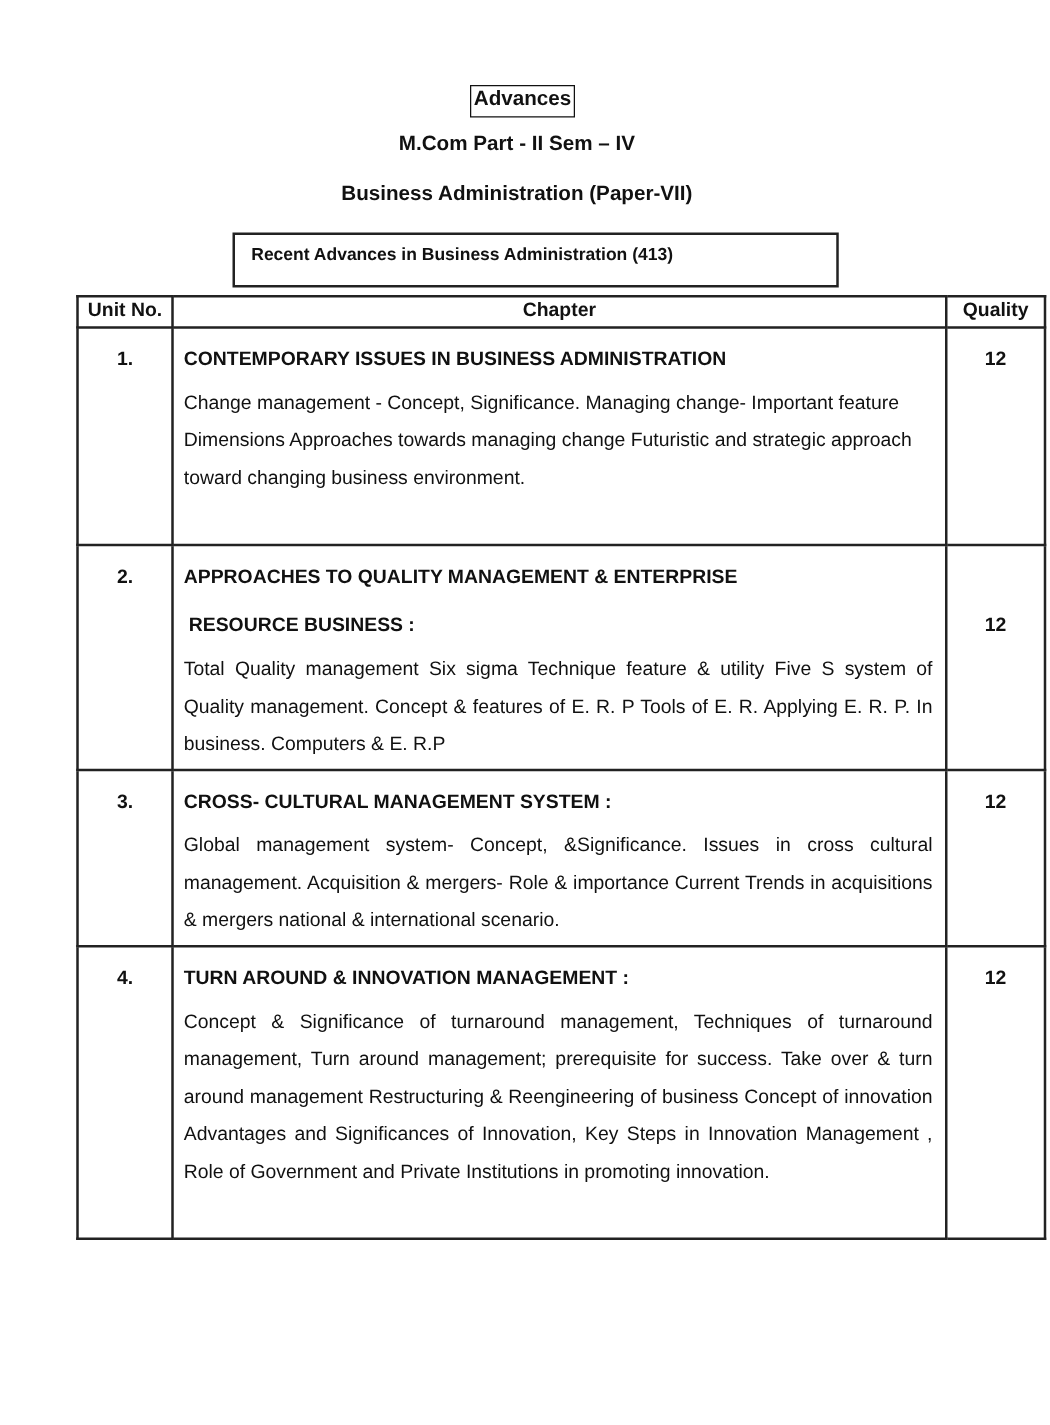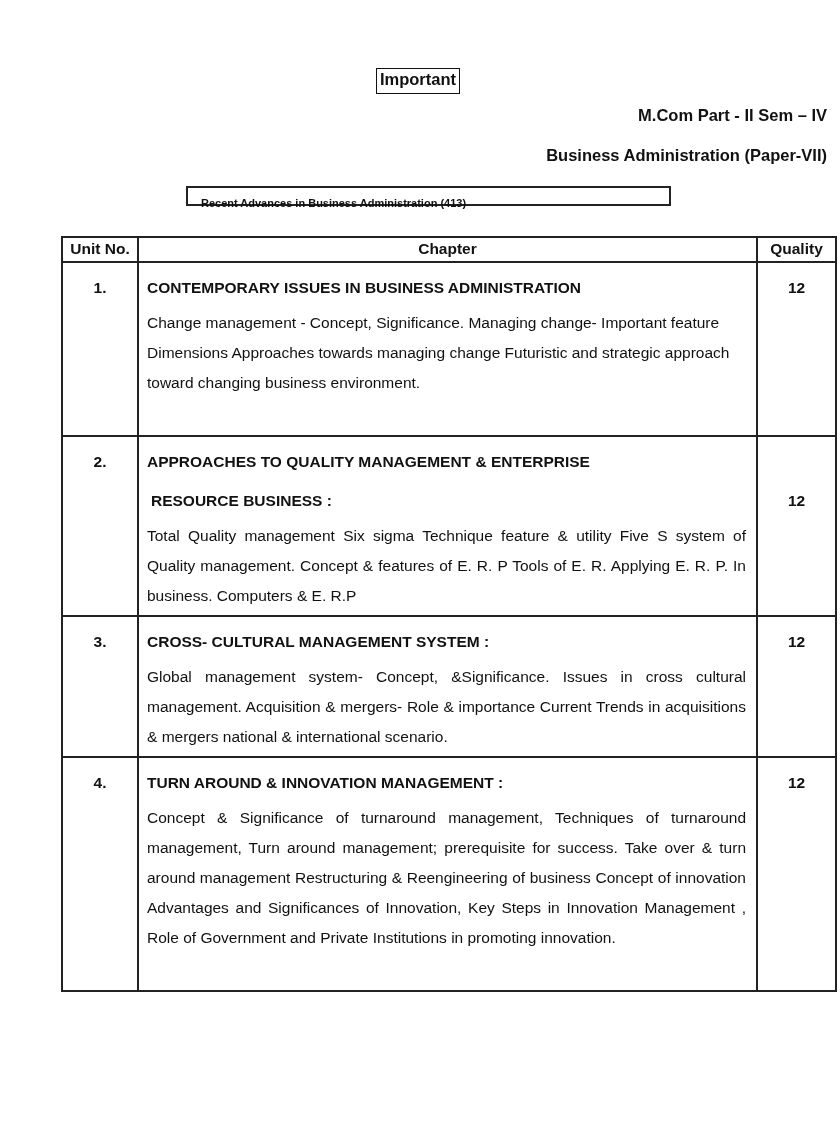--- a/index.html
+++ b/index.html
@@ -1,34 +1,34 @@
 <!DOCTYPE html>
 <html><head>
 <meta charset="utf-8">
 <style>
   html, body { margin: 0; padding: 0; background: #ffffff; }
   body { width: 840px; height: 1140px; position: relative; font-family: "Liberation Sans", sans-serif; color: #111; overflow: hidden; }
-  .center-title { position: absolute; left: 0; width: 827px; text-align: right; font-weight: bold; font-size: 16.5px; }
+  .center-title { position: absolute; left: 0; width: 827px; text-align: center; font-weight: bold; font-size: 16.5px; }
   .syllabus-box { position: absolute; left: 376px; top: 68px; width: 84px; height: 26px; border: 1.5px solid #111; box-sizing: border-box; text-align: center; font-weight: bold; font-size: 16.5px; line-height: 20px; }
-  .course-box { position: absolute; left: 186px; top: 186px; width: 485px; height: 20px; border: 2px solid #222; box-sizing: border-box; font-weight: bold; font-size: 11px; line-height: 30px; padding-left: 13px; }
+  .course-box { position: absolute; left: 186px; top: 186px; width: 485px; height: 44px; border: 2px solid #222; box-sizing: border-box; font-weight: bold; font-size: 14px; line-height: 30px; padding-left: 13px; }
   table.syl { position: absolute; left: 61px; top: 236px; width: 776px; border-collapse: collapse; font-size: 15.5px; }
   table.syl td, table.syl th { border: 2px solid #222; vertical-align: top; padding: 0; }
   table.syl th { font-weight: bold; height: 23px; line-height: 22px; text-align: center; font-size: 15.5px; }
   .c-unit { width: 74px; text-align: center; font-weight: bold; }
   .c-per { width: 77px; text-align: center; font-weight: bold; }
   .c-chap { padding: 0 10px 0 8px !important; }
   .unit-num, .per-num { padding-top: 15px; line-height: 20px; }
   .chap-head { font-weight: bold; line-height: 20px; padding-top: 15px; }
   .chap-body { line-height: 30px; padding-top: 10px; text-align: justify; padding-bottom: 4px; }
   .total-row td { height: 66px; }
 </style>
 </head>
 <body>
 
-<div class="syllabus-box">Important</div>
+<div class="syllabus-box">Advances</div>
 <div class="center-title" style="top:106px;">M.Com Part - II Sem – IV</div>
 <div class="center-title" style="top:146px;">Business Administration (Paper-VII)</div>
 <div class="course-box">Recent Advances in Business Administration (413)</div>
 
 <table class="syl">
   <thead>
     <tr>
       <th class="c-unit">Unit No.</th>
       <th>Chapter</th>
       <th class="c-per">Quality</th>

